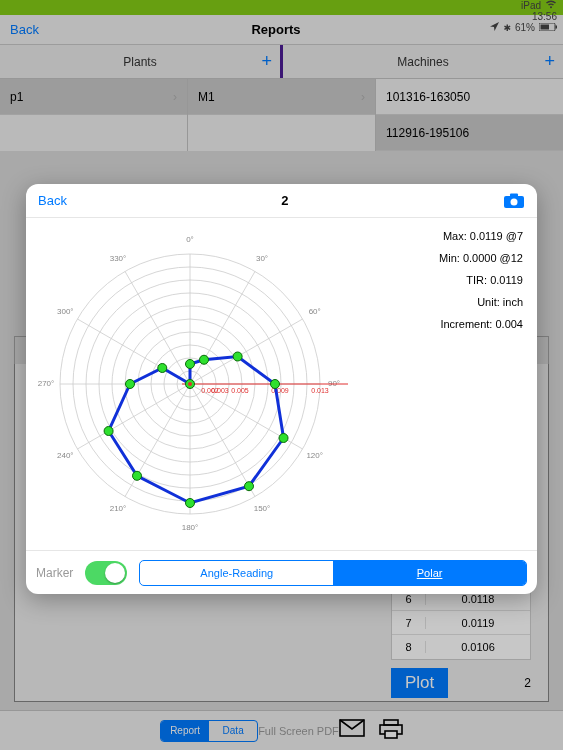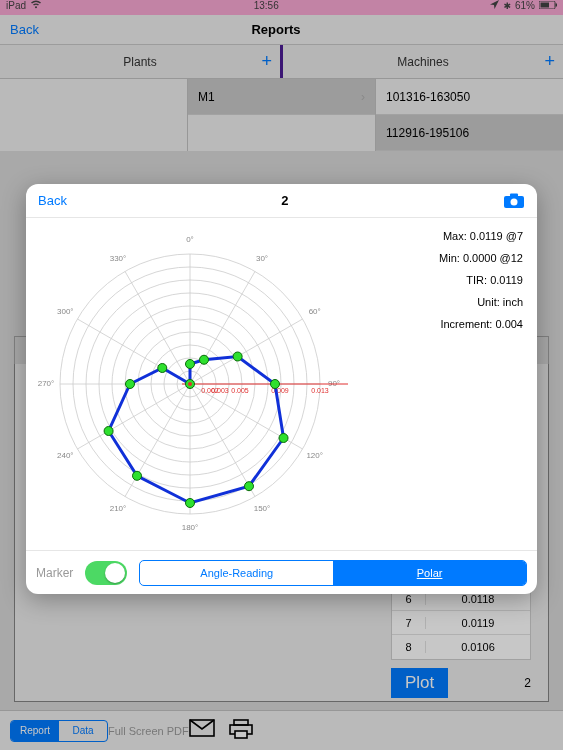--- a/index.html
+++ b/index.html
@@ -1,19 +1,19 @@
 <!DOCTYPE html>
 <html><head>
 <meta charset="utf-8">
 <style>
   * { box-sizing: border-box; margin: 0; padding: 0; font-family: -apple-system, "Helvetica Neue", Arial, sans-serif; }
   html, body { width: 563px; height: 750px; overflow: hidden; background: #000; }
   .screen { width: 563px; height: 750px; position: relative; background: #d9d9d9; }
   
-  .status-bar { height: 15px; display: flex; align-items: flex-start; justify-content: space-between; padding: 0 6px; font-size: 10px; color: #444; background: #f9a8d4; }
+  .status-bar { height: 15px; display: flex; align-items: flex-end; justify-content: space-between; padding: 0 6px; font-size: 10px; color: #444; background: #84cc16; flex-direction: column; }
   .status-left, .status-right { display: flex; align-items: center; gap: 4px; }
   .wifi { font-size: 10px; }
   
   .nav-bar { height: 30px; display: flex; align-items: center; justify-content: space-between; background: #efefef; border-bottom: 1px solid #c8c8c8; padding: 0 10px; }
   .nav-back { color: #007aff; font-size: 13px; }
   .nav-title { font-weight: 600; font-size: 13px; color: #000; }
   .nav-spacer { width: 40px; }
   
   .col-headers { height: 34px; display: flex; background: #e9e9e9; border-bottom: 1px solid #c2c2c2; }
   .col-header { flex: 1; display: flex; align-items: center; justify-content: center; font-size: 12px; color: #333; border-right: 3px solid #4c1d95; position: relative; }
@@ -21,21 +21,21 @@
   .plus-btn { position: absolute; right: 8px; color: #007aff; font-size: 18px; font-weight: 300; }
   .info-btn { position: absolute; right: 8px; width: 14px; height: 14px; border: 1px solid #007aff; border-radius: 50%; color: #007aff; font-size: 9px; line-height: 12px; text-align: center; font-style: italic; font-family: Georgia, serif; }
   
   .rows { display: flex; background: #efefef; }
   .col { flex: 1; border-right: 1px solid #c2c2c2; }
   .col:last-child { border-right: none; }
   .cell { height: 36px; display: flex; align-items: center; padding: 0 10px; font-size: 12px; color: #000; border-bottom: 1px solid #d0d0d0; justify-content: space-between; }
   .cell .chev { color: #b0b0b0; font-size: 12px; }
   .cell.selected { background: #c8c8c8; }
   
-  .tab-bar { position: absolute; bottom: 0; left: 0; right: 0; height: 40px; background: #efefef; border-top: 1px solid #c2c2c2; display: flex; align-items: center; padding: 0 10px; justify-content: flex-start; }
+  .tab-bar { position: absolute; bottom: 0; left: 0; right: 0; height: 40px; background: #efefef; border-top: 1px solid #c2c2c2; display: flex; align-items: center; padding: 0 10px; justify-content: center; }
   .seg-small { display: flex; height: 22px; border: 1px solid #007aff; border-radius: 4px; overflow: hidden; font-size: 10px; }
   .seg-small div { width: 48px; display: flex; align-items: center; justify-content: center; color: #007aff; }
   .seg-small div.active { background: #007aff; color: #fff; }
   .tab-icons { display: flex; gap: 14px; }
   
   .dim { position: absolute; inset: 0; background: rgba(0,0,0,0.22); }
   
   .modal { position: absolute; left: 26px; right: 26px; top: 184px; background: #fff; border-radius: 12px; box-shadow: 0 6px 24px rgba(0,0,0,0.3); overflow: hidden; }
   .modal-nav { height: 34px; display: flex; align-items: center; justify-content: space-between; padding: 0 12px; border-bottom: 1px solid #e6e6e6; }
   .modal-back { color: #007aff; font-size: 13px; }
@@ -113,20 +113,24 @@
       <span class="plus-btn">+</span>
     </div>
     <div class="col-header">
       <span>Machines</span>
       <span class="plus-btn">+</span>
     </div>
   </div>
 
   <div class="rows">
     <div class="col">
+      <div class="cell selected">
+        <span>p1</span>
+        <span class="chev">›</span>
+      </div>
       <div class="cell" style="background:#efefef;border-bottom:none"></div>
     </div>
     <div class="col">
       <div class="cell selected">
         <span>M1</span>
         <span class="chev">›</span>
       </div>
       <div class="cell" style="background:#efefef;border-bottom:none"></div>
     </div>
     <div class="col">

